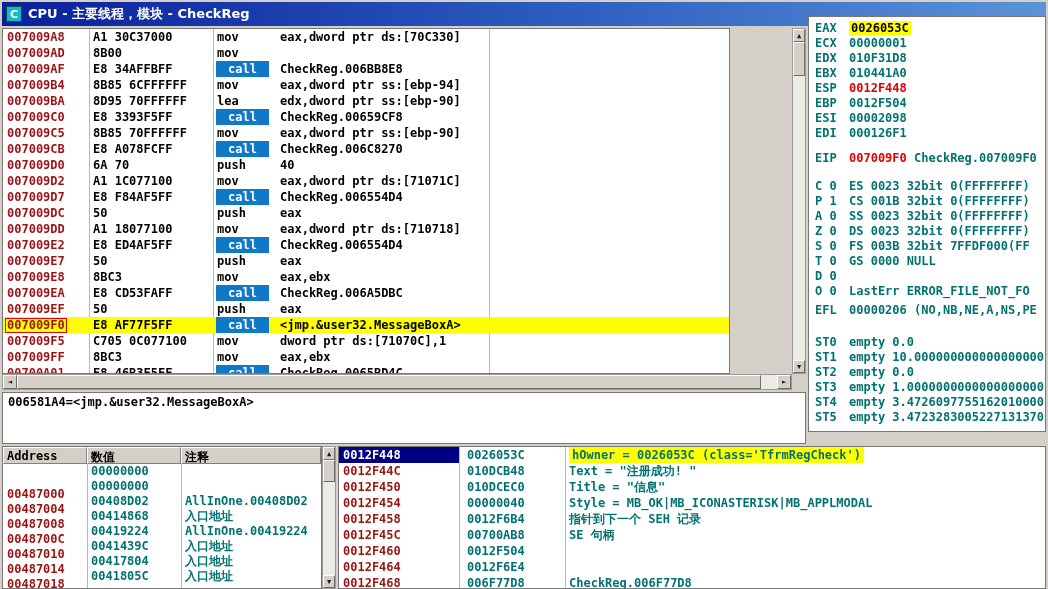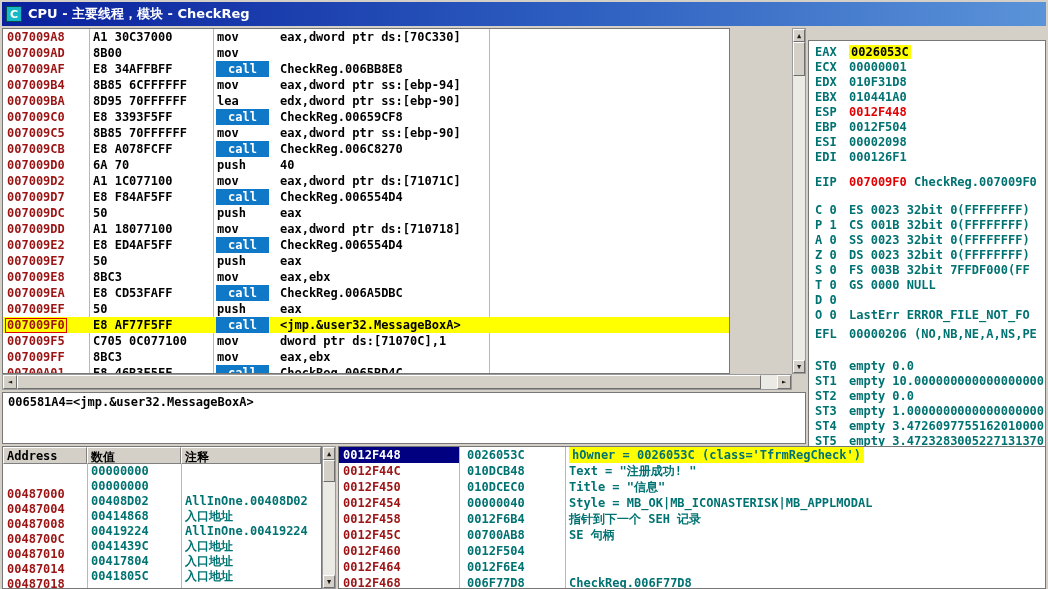--- a/index.html
+++ b/index.html
@@ -45,21 +45,21 @@
     display:flex; align-items:center; justify-content:center; font-size:7px; color:#1a1a1a; }
   #hscroll1 .sb-btn { width:14px; height:14px; }
   .sb-thumb { flex:0 0 auto; background:#d4d0c8; border:1px solid; border-color:#fff #6e6e6e #6e6e6e #fff; }
   #vscroll1 .sb-thumb { height:34px; width:12px; }
   #vscroll2 .sb-thumb { height:22px; width:12px; }
   #hscroll1 .sb-thumb { width:744px; height:14px; }
   .sb-track { flex:1 1 auto; }
   
   #infopane { left:2px; top:392px; width:804px; height:52px; padding:2px 5px; }
   
-  #registers { left:808px; top:40px; width:238px; height:416px; padding:4px 0 0 6px;
+  #registers { left:808px; top:16px; width:238px; height:416px; padding:4px 0 0 6px;
     color:var(--teal,#007272); white-space:pre; }
   .rline { height:15px; line-height:15px; }
   .rname { display:inline-block; width:34px; }
   .rval.hl { background:var(--hl,#ffff00); color:#000; padding:0 2px; }
   .rval.red { color:var(--red,#e40000); }
   .rextra { color:var(--teal,#007272); }
   .gap-a{height:10px}.gap-b{height:13px}.gap-c{height:4px}.gap-d{height:17px}
   
   #dump { left:2px; top:446px; width:320px; height:143px; }
   .dumphdr { display:flex; height:17px; background:#d4d0c8; color:#000; }

